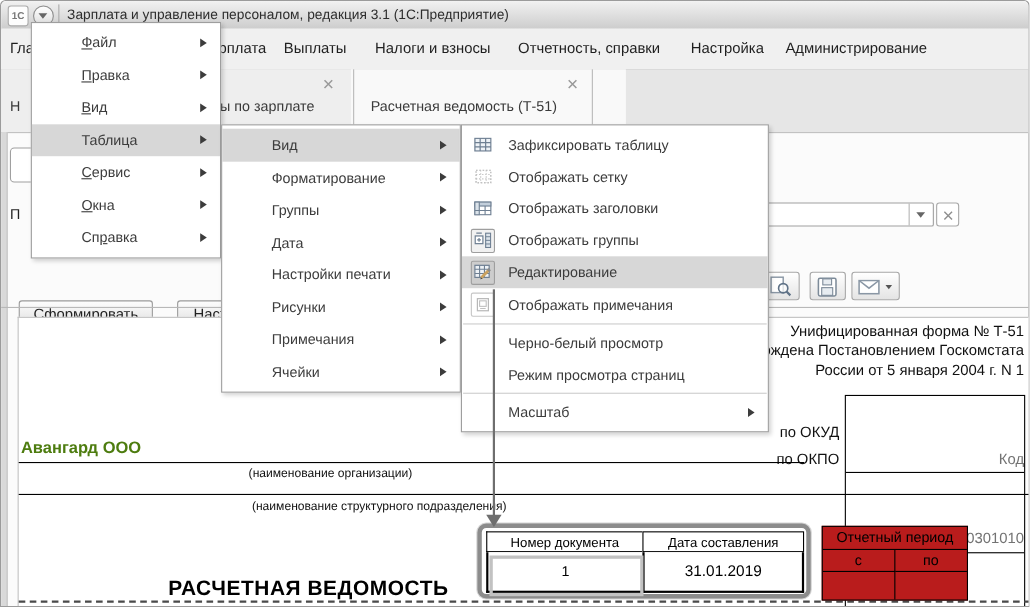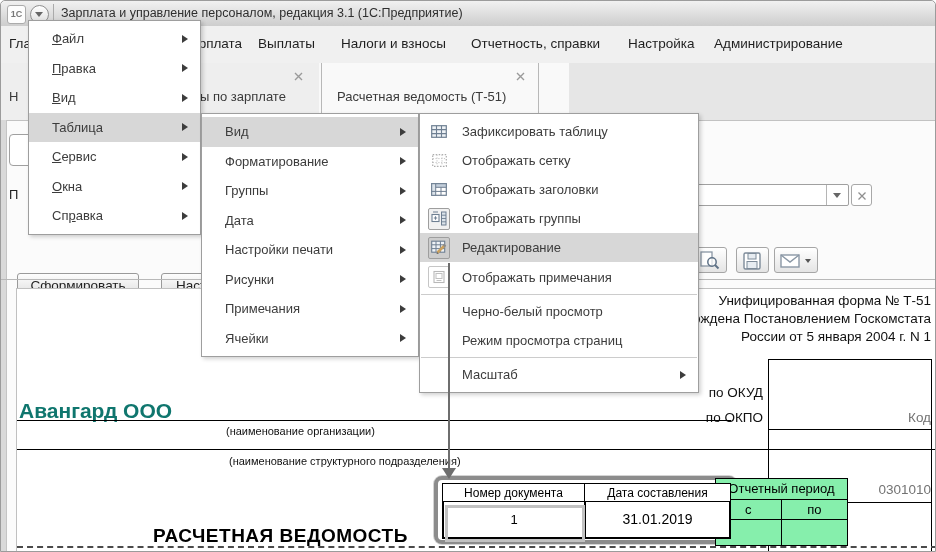--- a/index.html
+++ b/index.html
@@ -50,41 +50,41 @@
   .toolbar-sep{left:0;top:278px;width:936px;height:1px;background:#b8b8b8;}
   
   .page{left:15px;top:287px;width:921px;height:265px;background:#fff;
     border-top:1px solid #c0c0c0;border-left:1px solid #c0c0c0;
     font-family:"DejaVu Sans",sans-serif;}
   .doc-note{width:330px;text-align:right;font-size:13.5px;color:#111;white-space:nowrap;}
   .code-table{left:767px;top:358px;width:164px;border:1px solid #000;box-sizing:border-box;}
   .code-cell{width:100%;text-align:right;font-size:13.5px;color:#737373;box-sizing:border-box;margin-top:47px;}
   .code-cell.bline{border-bottom:1px solid #000;}
   .doc-label{font-size:13.5px;color:#111;width:102px;text-align:right;white-space:nowrap;}
-  .org-name{left:18px;top:398px;font-size:21px;font-weight:bold;color:#0f766e;}
+  .org-name{left:18px;top:398px;font-size:15px;font-weight:bold;color:#4d7c0f;}
   .hline{height:1px;background:#000;}
   .caption{font-size:11px;color:#111;white-space:nowrap;}
   .doc-title{left:152px;top:524px;font-size:19px;font-weight:bold;letter-spacing:.5px;color:#000;white-space:nowrap;}
   .sel-box{left:433px;top:475px;width:303px;height:68px;border:4px solid #8c8c8c;border-radius:8px;
     background:#fff;box-shadow:0 0 0 1px #d4d4d4;box-sizing:border-box;z-index:2;}
   .doc-table{left:441px;top:482px;z-index:3;}
   .dt-row{display:flex;}
   .dt-h{height:19px;border:1px solid #000;border-right:none;font-size:12px;text-align:center;line-height:19px;box-sizing:border-box;background:#fff;}
   .dt-h.last{border-right:1px solid #000;}
   .dt-v{height:37px;border:2px solid #000;border-top:none;font-size:13px;text-align:center;line-height:35px;box-sizing:border-box;background:#fff;}
   .dt-v.first{border-right:none;}
   .active-frame{left:444px;top:504px;width:134px;height:31px;border:3px solid #c2c2c2;z-index:4;}
-  .period-table{left:714px;top:477px;width:133px;border:1px solid #000;box-sizing:border-box;z-index:2;background:#86efac;}
+  .period-table{left:746px;top:477px;width:133px;border:1px solid #000;box-sizing:border-box;z-index:2;background:#b91c1c;}
   .pt-cell{font-size:13px;text-align:center;color:#000;box-sizing:border-box;}
   .dashed-line{left:16px;top:545px;width:920px;border-top:2px dashed #4a4a4a;}
   
   .menu{background:#fff;border:1px solid #9e9e9e;box-shadow:2px 2px 4px rgba(0,0,0,.18);
     z-index:30;box-sizing:border-box;padding:3px 0;}
   .mi{position:relative;display:flex;align-items:center;height:29.5px;font-size:13px;color:#3c3c3c;}
-  .mi .lbl{padding-left:23px;white-space:nowrap;}
+  .mi .lbl{padding-left:45px;white-space:nowrap;}
   .mi.icon-item .lbl{padding-left:42px;}
   .mi .sub-arrow{position:absolute;right:12px;width:0;height:0;
     border-top:4.5px solid transparent;border-bottom:4.5px solid transparent;border-left:6px solid #3c3c3c;}
   .mi.hl{background:#d7d7d7;}
   .menu-sep{height:1px;background:#cccccc;margin:2px 1px;}
   .ibox{position:absolute;left:8px;top:3.5px;width:22px;height:22px;display:flex;align-items:center;justify-content:center;}
   .ibox.pressed{border:1px solid #9e9e9e;background:rgba(120,120,120,.10);border-radius:2px;box-sizing:border-box;}
   .ibox.pressed-light{border:1px solid #c6c6c6;border-radius:2px;box-sizing:border-box;}
   
   .anno-line{left:447px;top:262px;width:2px;height:206px;background:#6e6e6e;z-index:40;}

